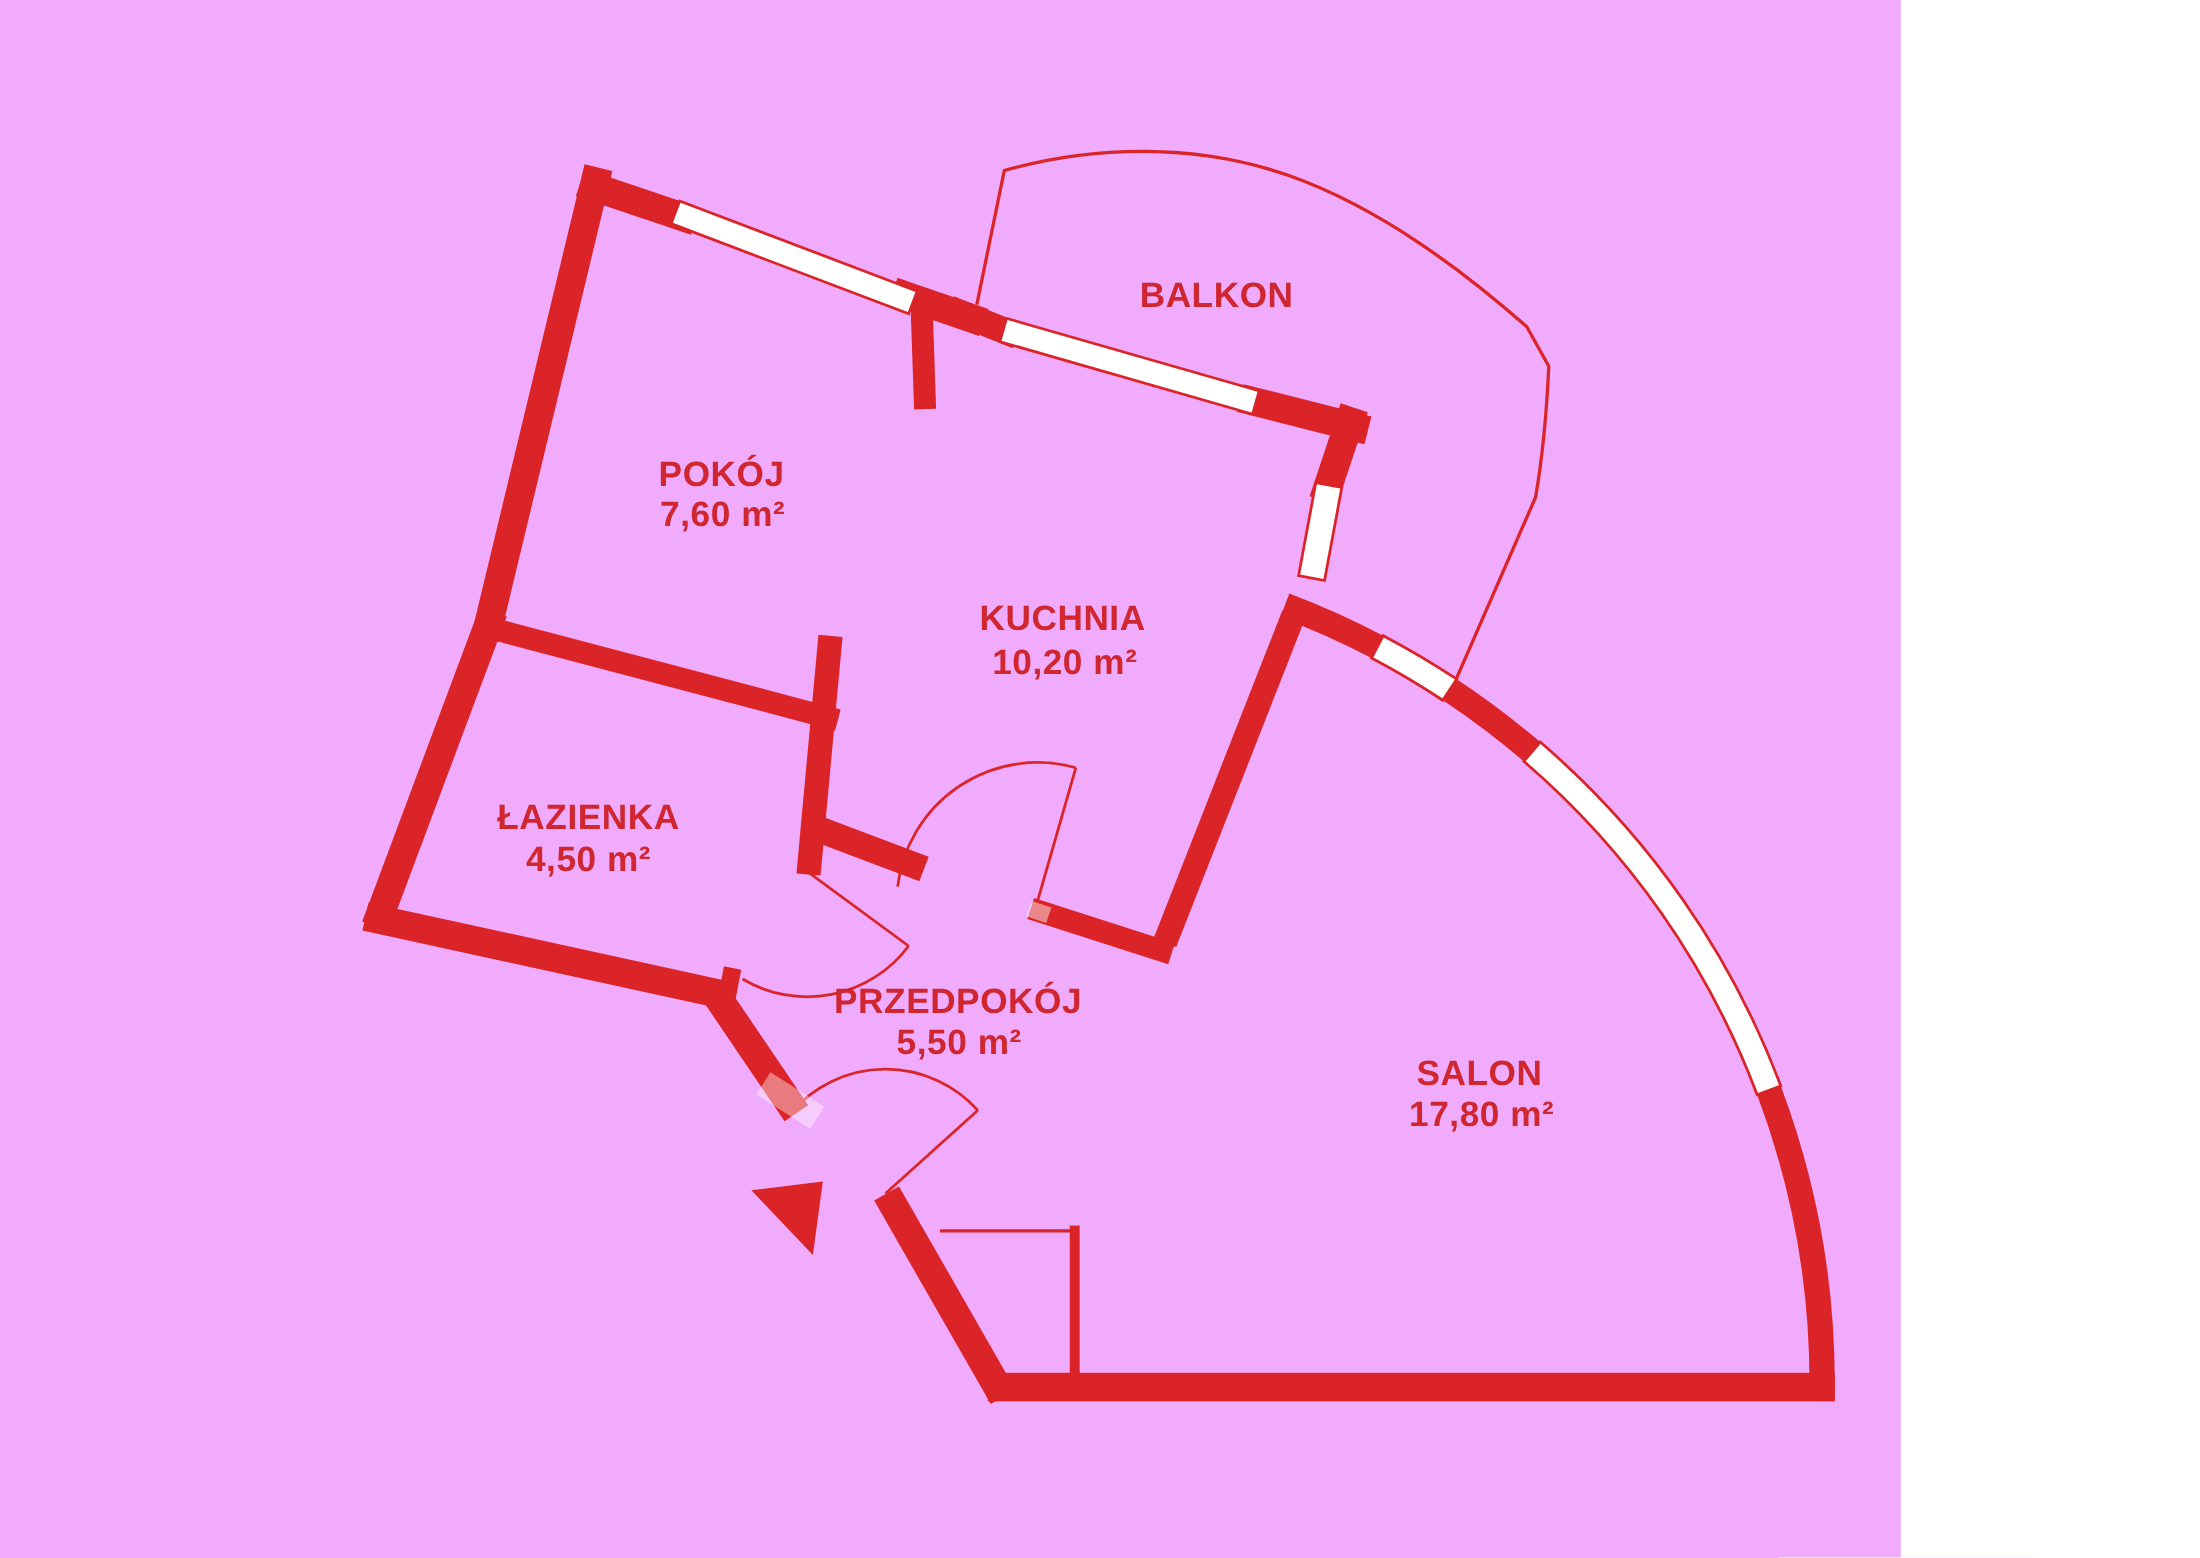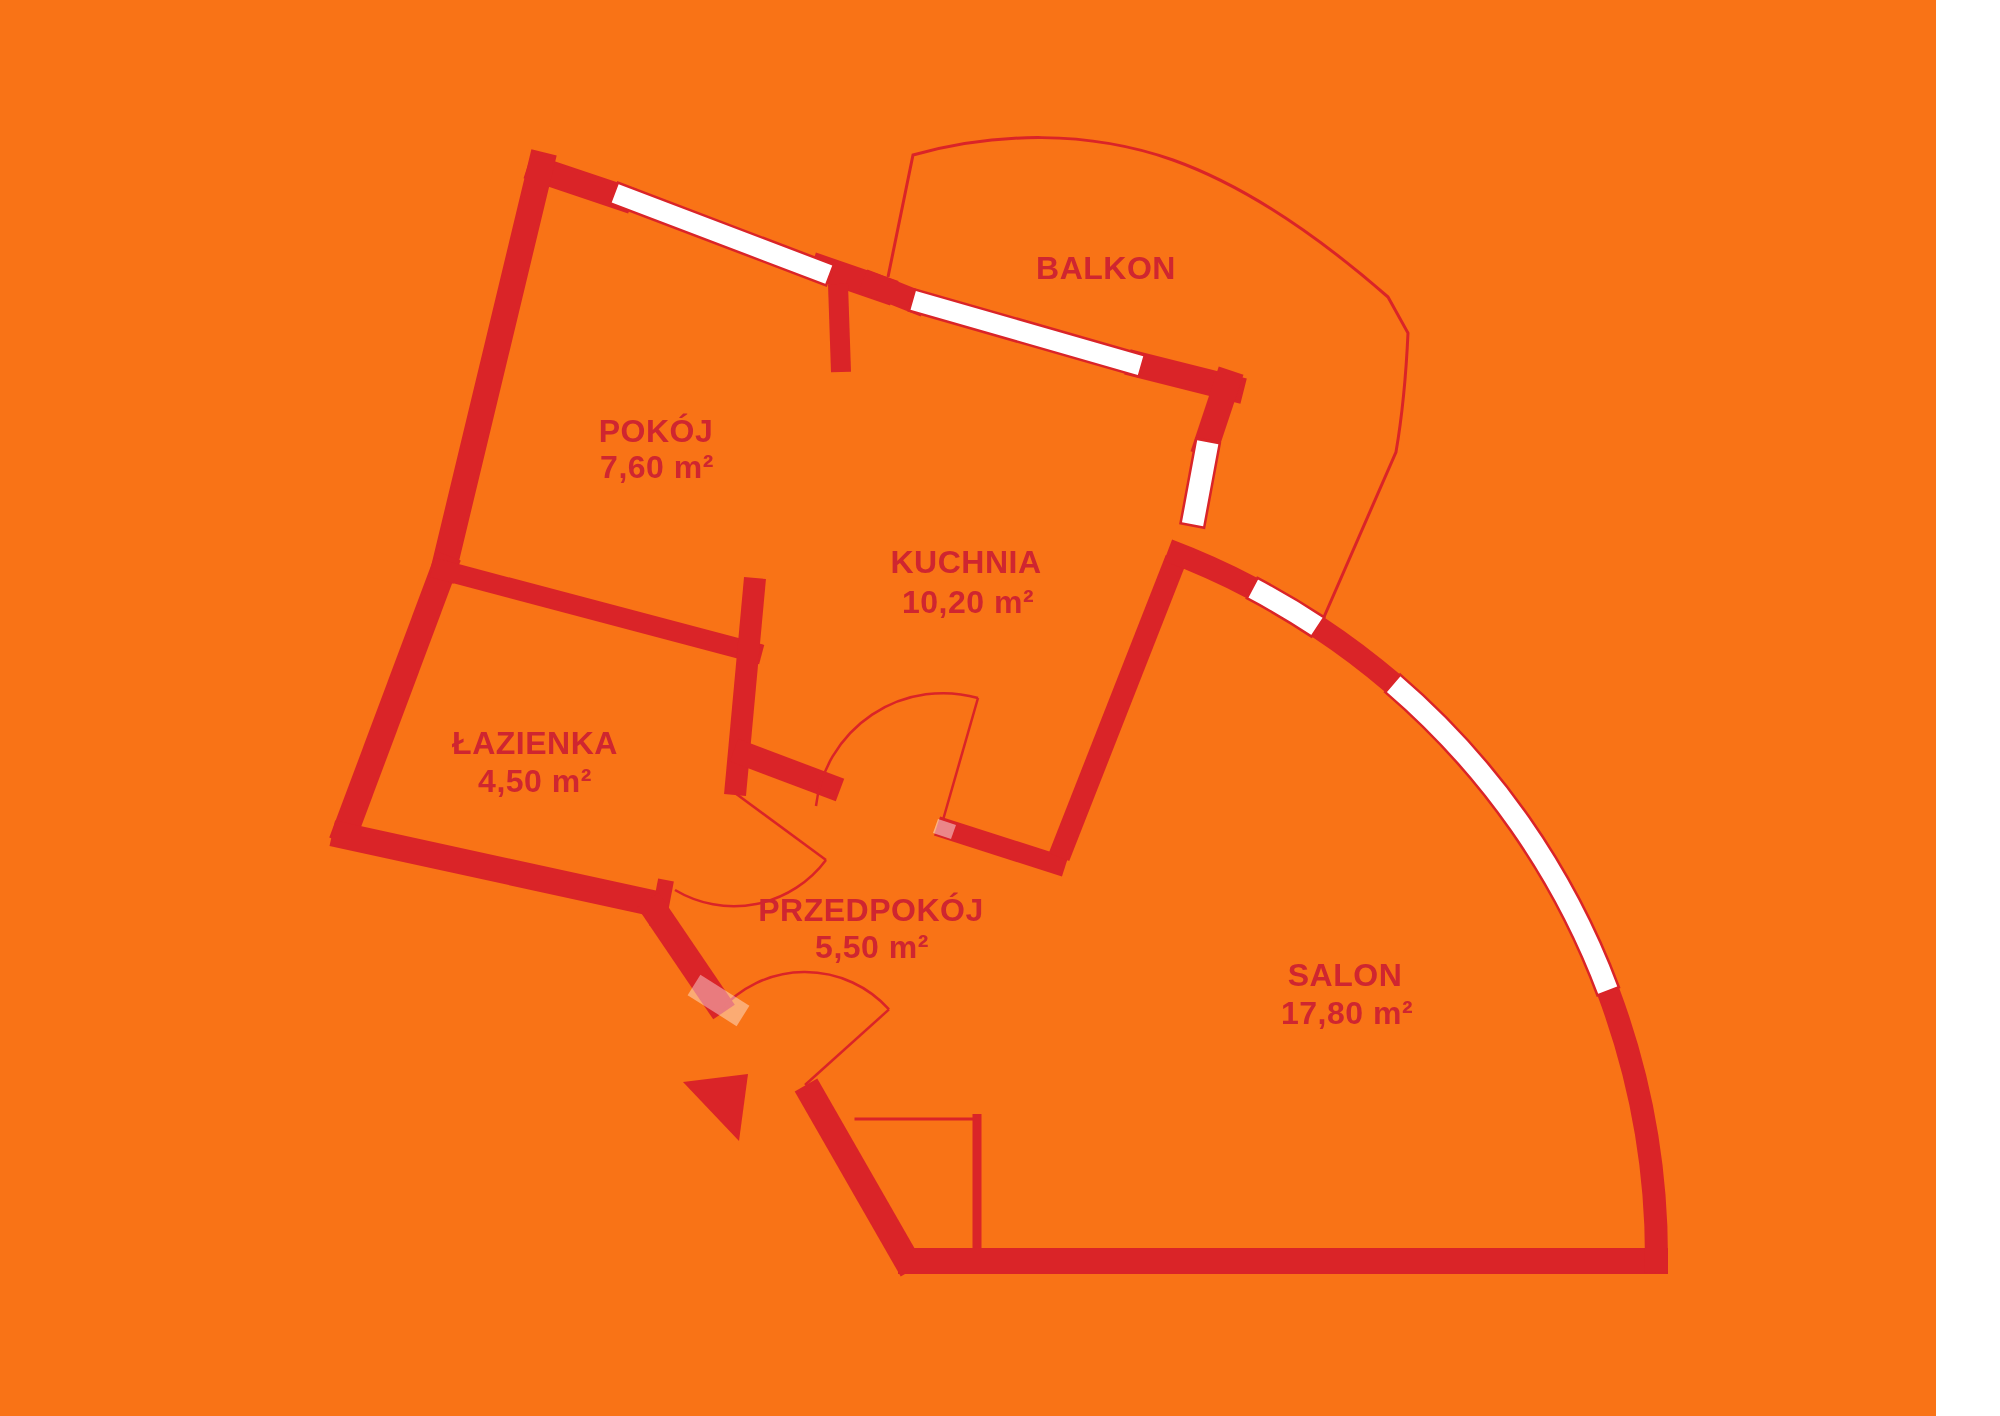--- a/index.html
+++ b/index.html
@@ -2,23 +2,23 @@
 <html><head>
 <meta charset="utf-8">
 <style>
   html, body {
     margin: 0;
     padding: 0;
     background: #ffffff;
   }
   .stage {
     position: relative;
-    width: 1936px;
+    width: 1728px;
     height: 1416px;
-    background: #f97316;
+    background: #f0abfc;
     overflow: hidden;
     text-align: right;
   }
   svg { display: block; }
   .wall        { stroke: #da2428; fill: none; }
   .wall-fill   { fill: #da2428; stroke: none; }
   .win         { fill: #ffffff; stroke: #da2428; stroke-width: 2.5; }
   .door        { fill: none; stroke: #da2428; stroke-width: 2.5; }
   .thinline    { stroke: #da2428; fill: none; }
   .balcony     { fill: none; stroke: #da2428; stroke-width: 3; }

